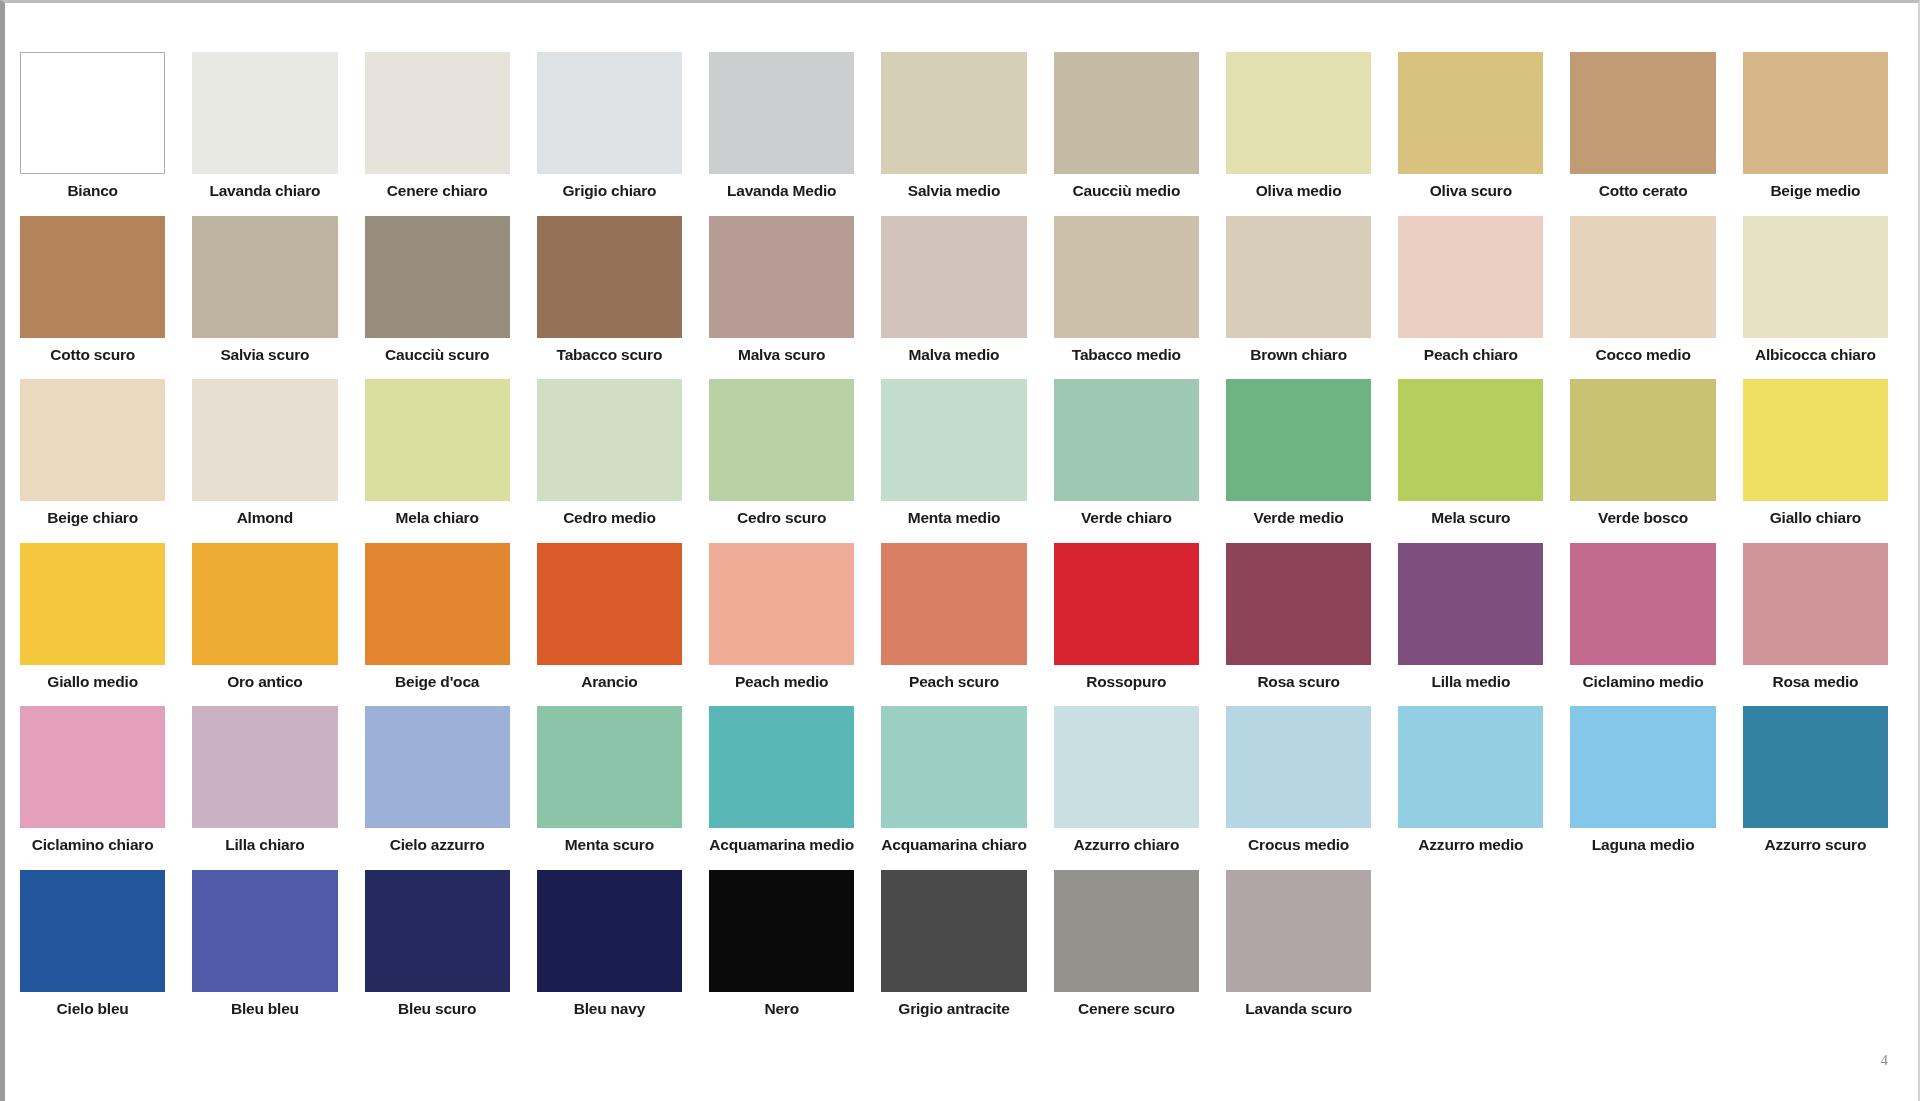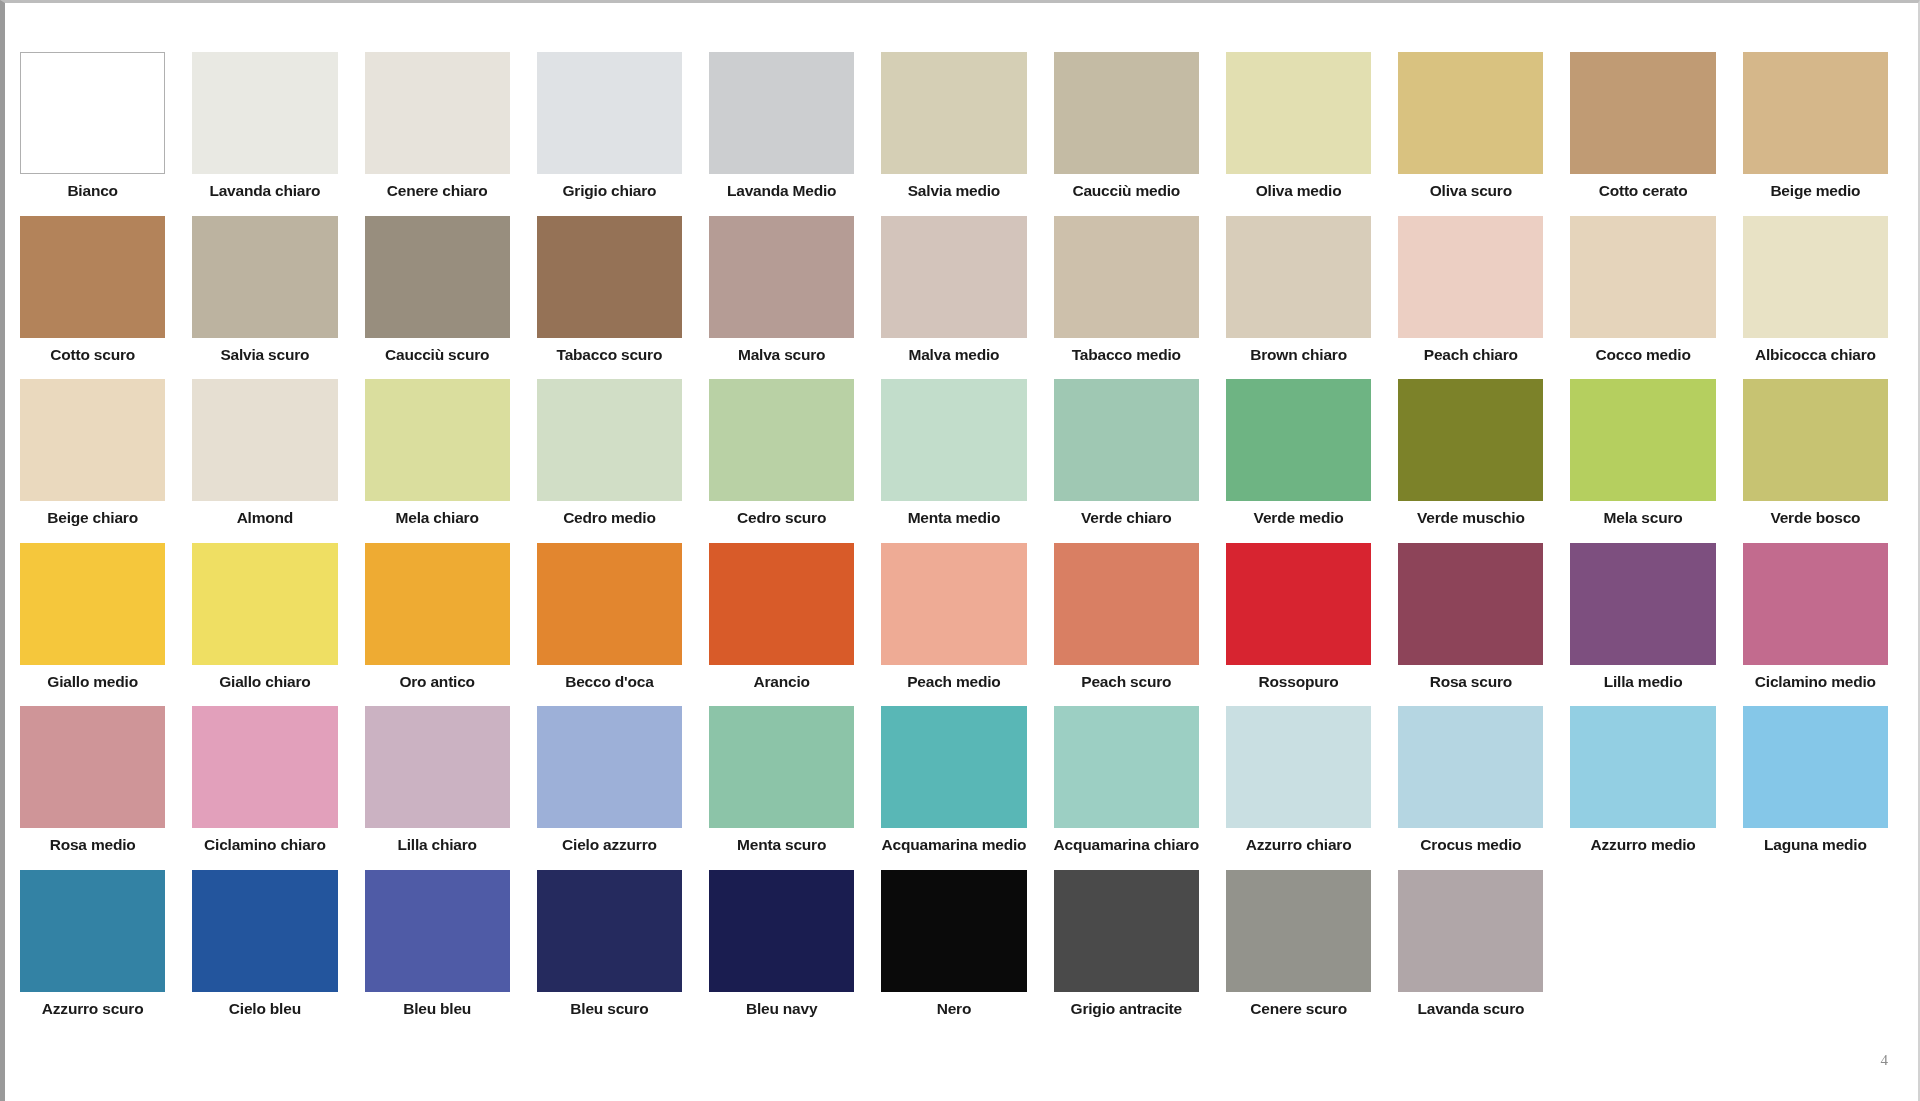--- a/index.html
+++ b/index.html
@@ -204,46 +204,42 @@
       </div>
       <div class="swatch-cell">
         <div class="swatch-chip" style="background: rgb(159, 200, 179);"></div>
         <div class="swatch-label">Verde chiaro</div>
       </div>
       <div class="swatch-cell">
         <div class="swatch-chip" style="background: rgb(110, 180, 131);"></div>
         <div class="swatch-label">Verde medio</div>
       </div>
       <div class="swatch-cell">
-        <div class="swatch-chip" style="background: rgb(124, 130, 41);"></div>
-        <div class="swatch-label">Verde muschio</div>
-      </div>
-      <div class="swatch-cell">
         <div class="swatch-chip" style="background: rgb(181, 207, 95);"></div>
         <div class="swatch-label">Mela scuro</div>
       </div>
       <div class="swatch-cell">
         <div class="swatch-chip" style="background: rgb(199, 195, 114);"></div>
         <div class="swatch-label">Verde bosco</div>
       </div>
       <div class="swatch-cell">
+        <div class="swatch-chip" style="background: rgb(239, 223, 99);"></div>
+        <div class="swatch-label">Giallo chiaro</div>
+      </div>
+      <div class="swatch-cell">
         <div class="swatch-chip" style="background: rgb(245, 199, 60);"></div>
         <div class="swatch-label">Giallo medio</div>
       </div>
       <div class="swatch-cell">
-        <div class="swatch-chip" style="background: rgb(239, 223, 99);"></div>
-        <div class="swatch-label">Giallo chiaro</div>
-      </div>
-      <div class="swatch-cell">
         <div class="swatch-chip" style="background: rgb(238, 171, 51);"></div>
         <div class="swatch-label">Oro antico</div>
       </div>
       <div class="swatch-cell">
         <div class="swatch-chip" style="background: rgb(226, 134, 47);"></div>
-        <div class="swatch-label">Becco d'oca</div>
+        <div class="swatch-label">Beige d'oca</div>
       </div>
       <div class="swatch-cell">
         <div class="swatch-chip" style="background: rgb(216, 91, 41);"></div>
         <div class="swatch-label">Arancio</div>
       </div>
       <div class="swatch-cell">
         <div class="swatch-chip" style="background: rgb(238, 171, 149);"></div>
         <div class="swatch-label">Peach medio</div>
       </div>
       <div class="swatch-cell">

